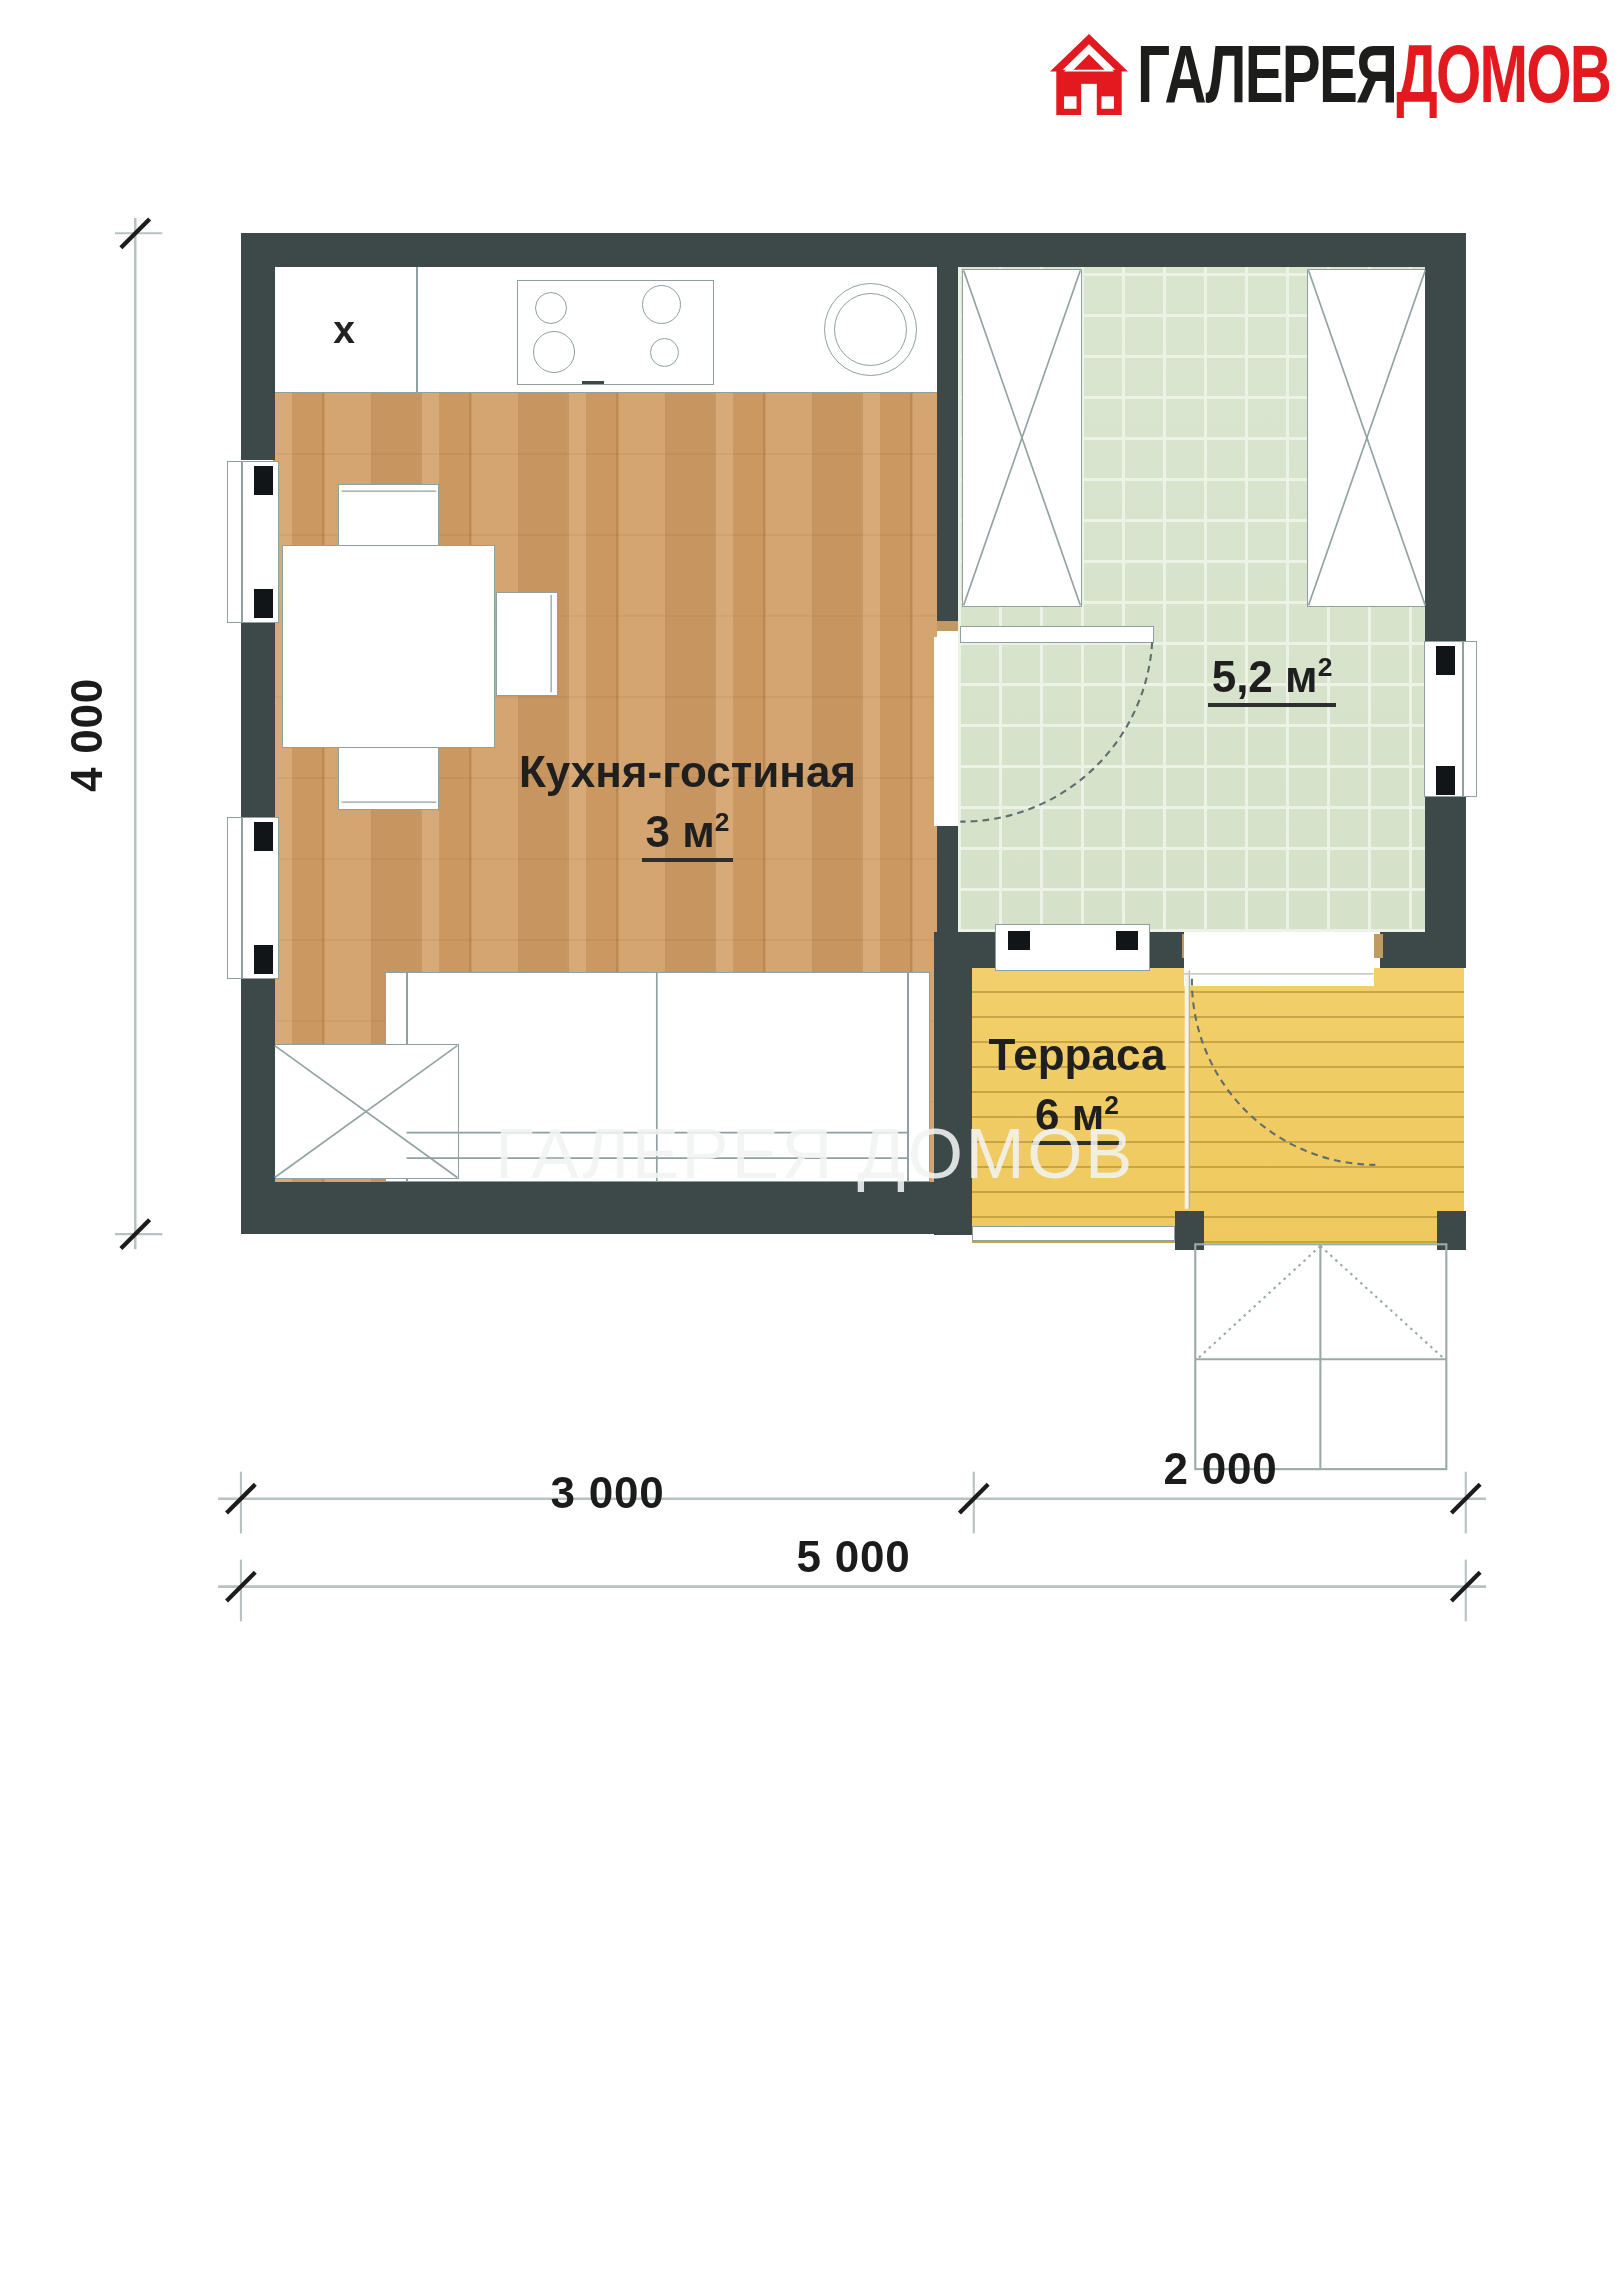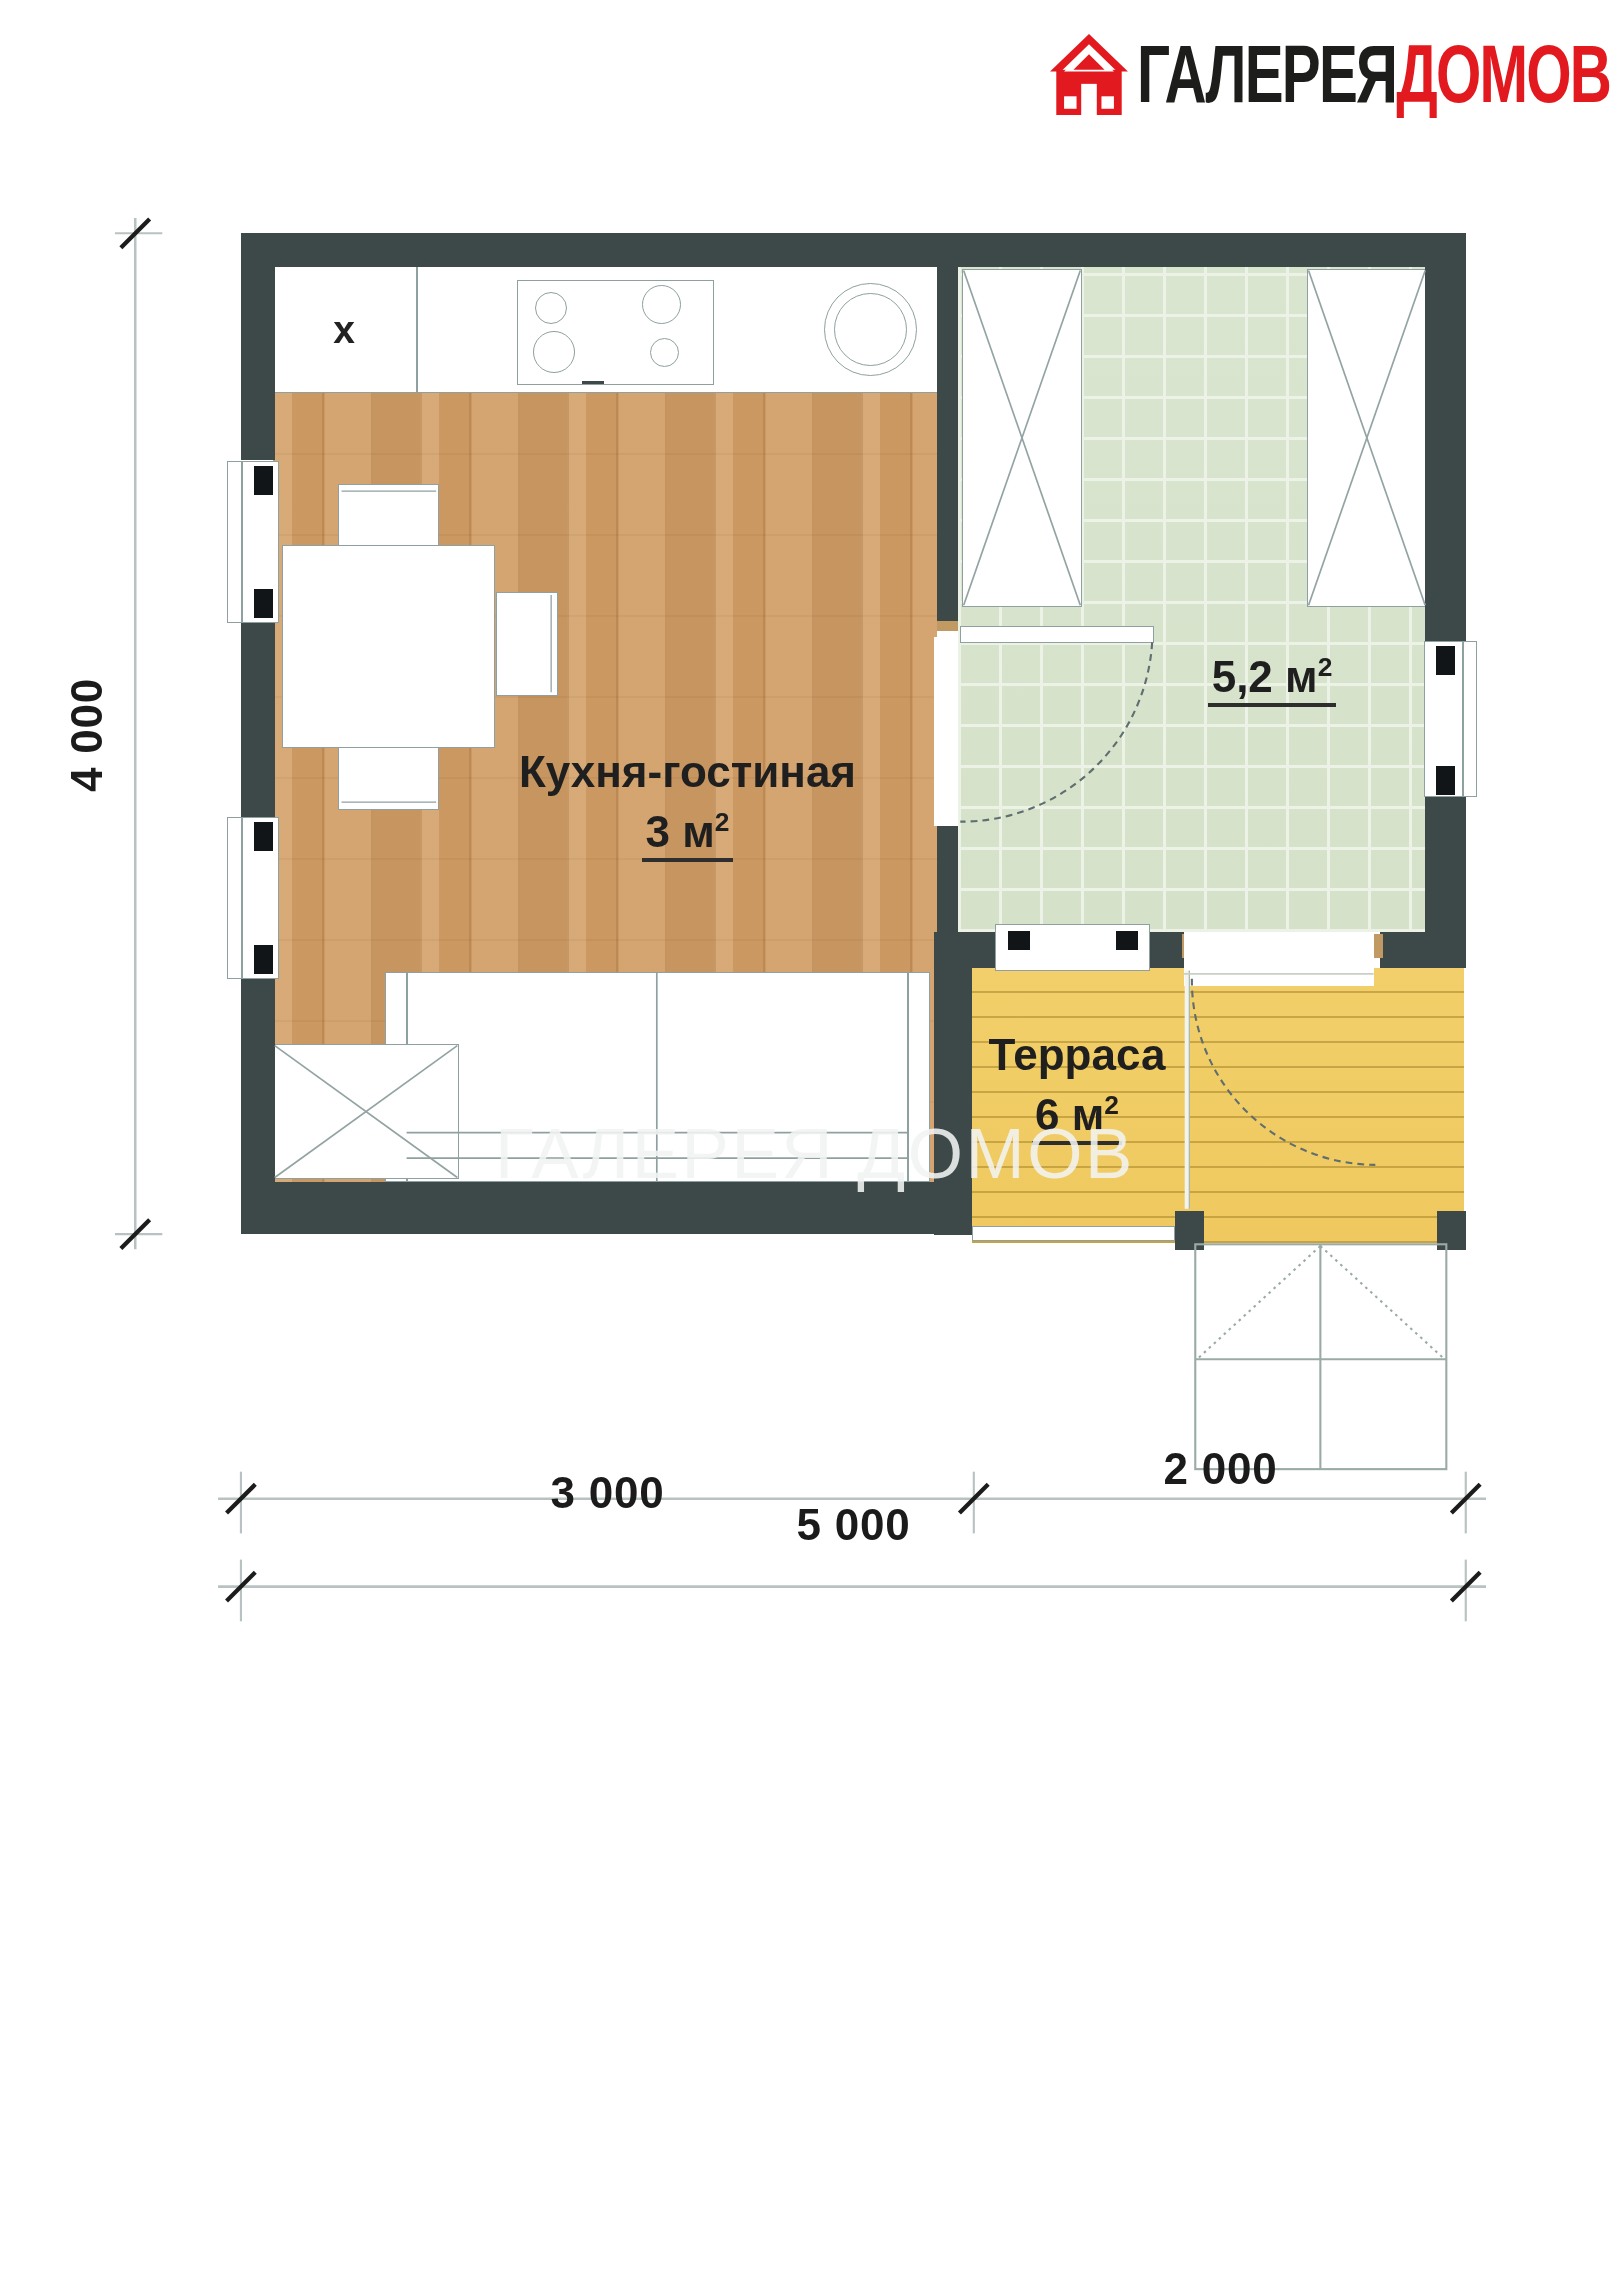--- a/index.html
+++ b/index.html
@@ -191,21 +191,21 @@
     <div><span class="area-line"><span>5,2 м</span><sup>2</sup></span></div>
   </div>
   <div class="label z50" style="left:908px;top:1030px;width:338px;">
     <div>Терраса</div>
     <div><span class="area-line"><span>6 м</span><sup>2</sup></span></div>
   </div>
 
   <div class="dim z50" style="left:19.4px;top:713px;width:135px;height:44px;transform:rotate(-90deg);">4 000</div>
   <div class="dim z50" style="left:523px;top:1447px;width:169px;margin-top:24px;">3 000</div>
   <div class="dim z50" style="left:1136px;top:1447px;width:169px;">2 000</div>
-  <div class="dim z50" style="left:769px;top:1503px;width:169px;">5 000</div>
+  <div class="dim z50" style="left:769px;top:1535px;width:169px;">5 000</div>
 
   <div class="watermark z60" style="left:495px;top:1113px;">ГАЛЕРЕЯ ДОМОВ</div>
 
   <div class="logo z50" style="left:1050px;top:34px;height:81px;">
     <svg width="78" height="81" viewBox="0 0 100 104">
       <rect x="8" y="46" width="84" height="58" fill="#e2191e"></rect>
       <polygon points="50,0 100,48 86,48 50,13 14,48 0,48" fill="#e2191e"></polygon>
       <polygon points="50,16 82,48 18,48" fill="#ffffff"></polygon>
       <polygon points="50,26 70,46 30,46" fill="#e2191e"></polygon>
       <rect x="40" y="64" width="20" height="40" fill="#ffffff"></rect>

